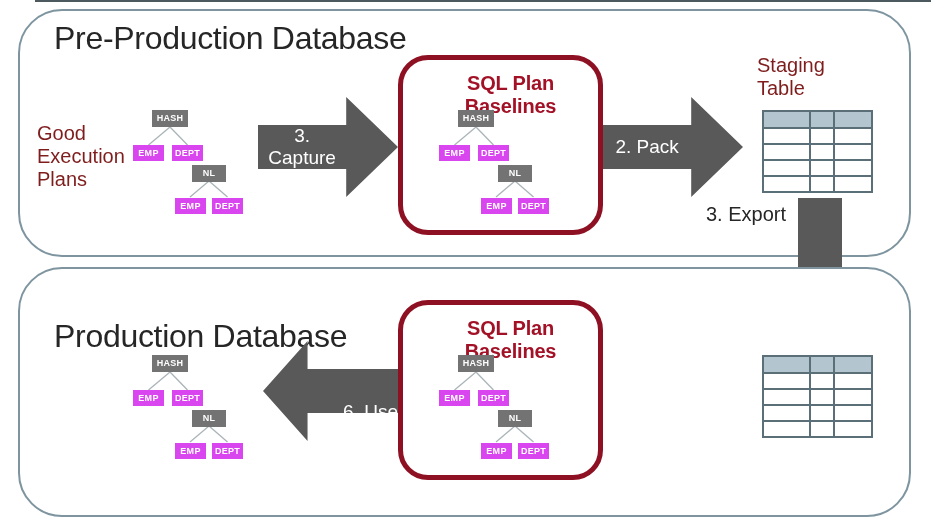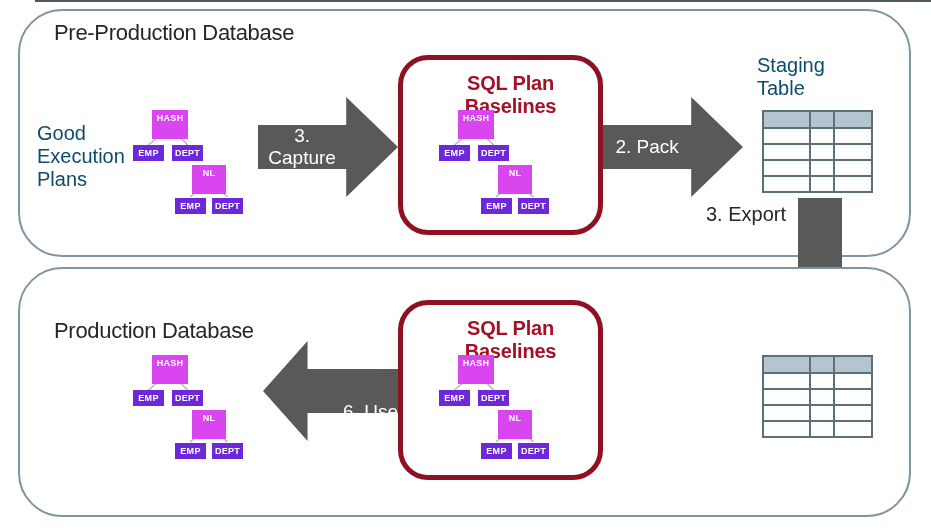--- a/index.html
+++ b/index.html
@@ -9,45 +9,45 @@
   }
   .top-sliver { position:absolute; left:35px; top:0; width:896px; height:2px; background:#4c5a60; }
 
   .big-box {
     position:absolute; left:18px; width:893px; box-sizing:border-box;
     border:2px solid #7E95A0; border-radius:44px; background:#ffffff;
   }
   .big-box.top { top:9px; height:248px; }
   .big-box.bottom { top:267px; height:250px; }
 
-  .section-title { position:absolute; font-size:22px; color:#262626; letter-spacing:-0.3px; }
+  .section-title { position:absolute; font-size:32px; color:#262626; letter-spacing:-0.3px; }
   .multiline { white-space:pre-line; }
-  .side-label { position:absolute; font-size:20px; line-height:23px; color:#0c4a6e; }
+  .side-label { position:absolute; font-size:20px; line-height:23px; color:#7f1d1d; }
   .step-label { position:absolute; font-size:20px; color:#262626; }
 
   .sql-box {
     position:absolute; left:398px; width:205px; height:180px; box-sizing:border-box;
     border:5px solid #8E1023; border-radius:30px; background:#ffffff;
   }
   .sql-box.top { top:55px; }
   .sql-box.bottom { top:300px; }
   .sql-title {
     position:absolute; left:0; right:0; top:12px; text-align:center;
     font-size:20px; font-weight:700; color:#A31126; letter-spacing:-0.2px;margin-left:20px;
   }
 
   .tree { position:absolute; width:115px; height:106px; }
   .tree svg { position:absolute; left:0; top:0; width:115px; height:106px; }
   .tree line { stroke:#AAB4B8; stroke-width:1.3; }
   .node {
     position:absolute; text-align:center; color:#ffffff;
     font-size:9px; font-weight:700; letter-spacing:0.3px;
   }
-  .node.root { background:#d946ef; height:29px; line-height:17px; }
-  .node.child { background:#6d28d9; height:16px; line-height:16px; width:31px; }
+  .node.root { background:#737373; height:17px; line-height:17px; }
+  .node.child { background:#d946ef; height:16px; line-height:16px; width:31px; }
 
   .arrow {
     position:absolute; background:#595959; display:flex; align-items:center;
     color:#ffffff; font-size:19px;
   }
   .arrow-right { clip-path:polygon(0 28%, 63% 28%, 63% 0, 100% 50%, 63% 100%, 63% 72%, 0 72%); }
   .arrow-right .arrow-label { width:63%; text-align:center; }
   .arrow-left  { clip-path:polygon(100% 28%, 33% 28%, 33% 0, 0 50%, 33% 100%, 33% 72%, 100% 72%); }
   .arrow-left .arrow-label { margin-left:33%; width:67%; text-align:right;margin-top:42px; }
   .arrow-down  {

